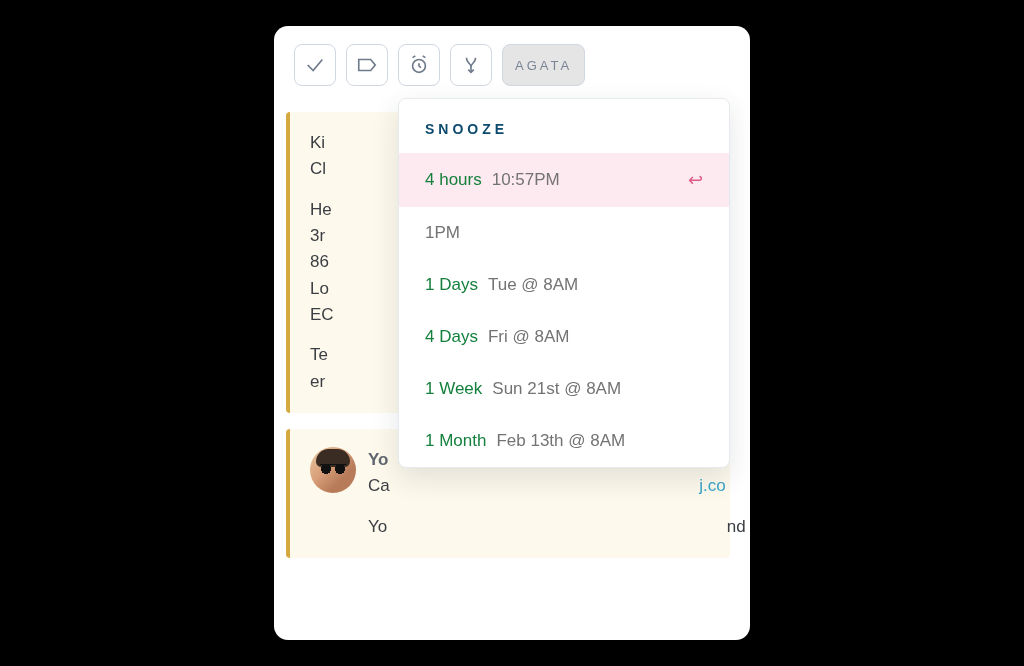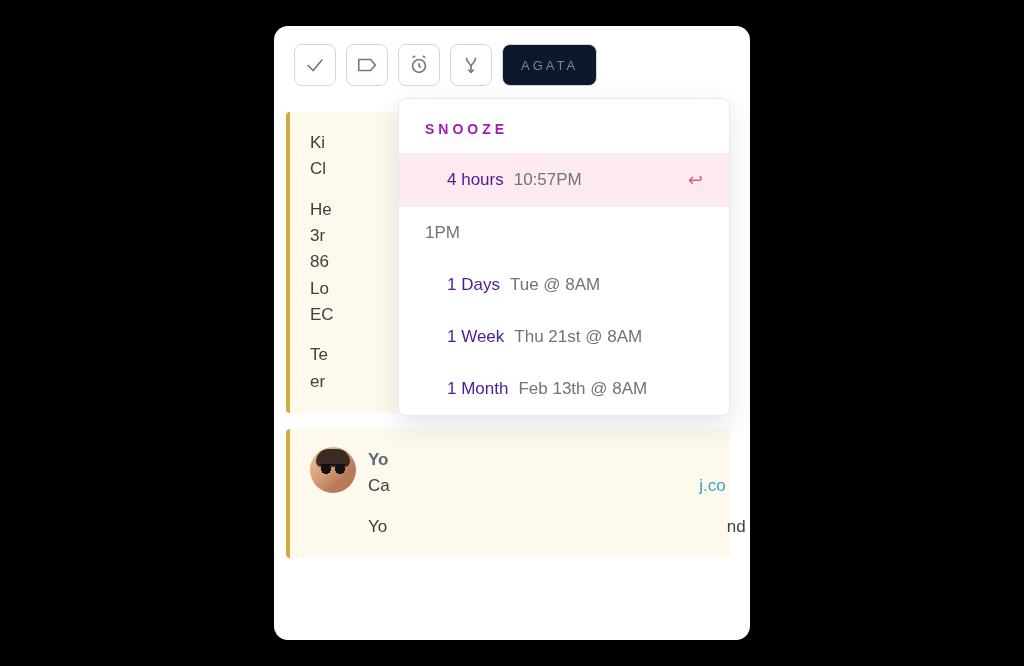--- a/index.html
+++ b/index.html
@@ -34,24 +34,24 @@
     border-radius: 8px;
     background: #fff;
     display: flex;
     align-items: center;
     justify-content: center;
     color: #6f7b8b;
   }
   .tb-btn svg { width: 22px; height: 22px; stroke: #6f7b8b; fill: none; stroke-width: 1.8; }
   .tb-text-btn {
     height: 42px;
-    padding: 0 18px;
+    padding: 0 12px;
     border: 1px solid #d0d7e0;
     border-radius: 8px;
-    background: #0f172a;
+    background: #e5e5e5;
     display: flex;
     align-items: center;
     color: #7a8494;
     letter-spacing: 3px;
     font-size: 13px;
     font-weight: 500;
   }
 
   
   .thread {
@@ -94,35 +94,35 @@
     left: 124px;
     width: 332px;
     background: #fff;
     border: 1px solid #e6eaee;
     border-radius: 8px;
     box-shadow: 0 10px 28px rgba(30,40,60,0.12);
     overflow: hidden;
   }
   .snooze-title {
     padding: 22px 26px 16px 26px;
-    color: #a21caf;
+    color: #0c4a6e;
     font-size: 14px;
     font-weight: 700;
     letter-spacing: 4px;
   }
   .snooze-item {
     display: flex;
     align-items: center;
     gap: 10px;
     padding: 16px 26px;
     font-size: 17px;
     white-space: nowrap;
   }
   .snooze-item.highlight { background: #fdeaf0; }
-  .snooze-item .label { color: #4c1d95; margin-left: 22px; }
+  .snooze-item .label { color: #15803d; }
   .snooze-item .time  { color: #737373; }
   .snooze-item .enter {
     margin-left: auto;
     color: #e05a8a;
     font-size: 18px;
   }
 </style>
 </head>
 <body>
 
@@ -204,22 +204,26 @@
       <span class="enter">↩</span>
     </div>
     <div class="snooze-item">
       <span class="time">1PM</span>
     </div>
     <div class="snooze-item">
       <span class="label">1 Days</span>
       <span class="time">Tue @ 8AM</span>
     </div>
     <div class="snooze-item">
+      <span class="label">4 Days</span>
+      <span class="time">Fri @ 8AM</span>
+    </div>
+    <div class="snooze-item">
       <span class="label">1 Week</span>
-      <span class="time">Thu 21st @ 8AM</span>
+      <span class="time">Sun 21st @ 8AM</span>
     </div>
     <div class="snooze-item">
       <span class="label">1 Month</span>
       <span class="time">Feb 13th @ 8AM</span>
     </div>
   </div>
 
 </div>
 
 </body></html>

